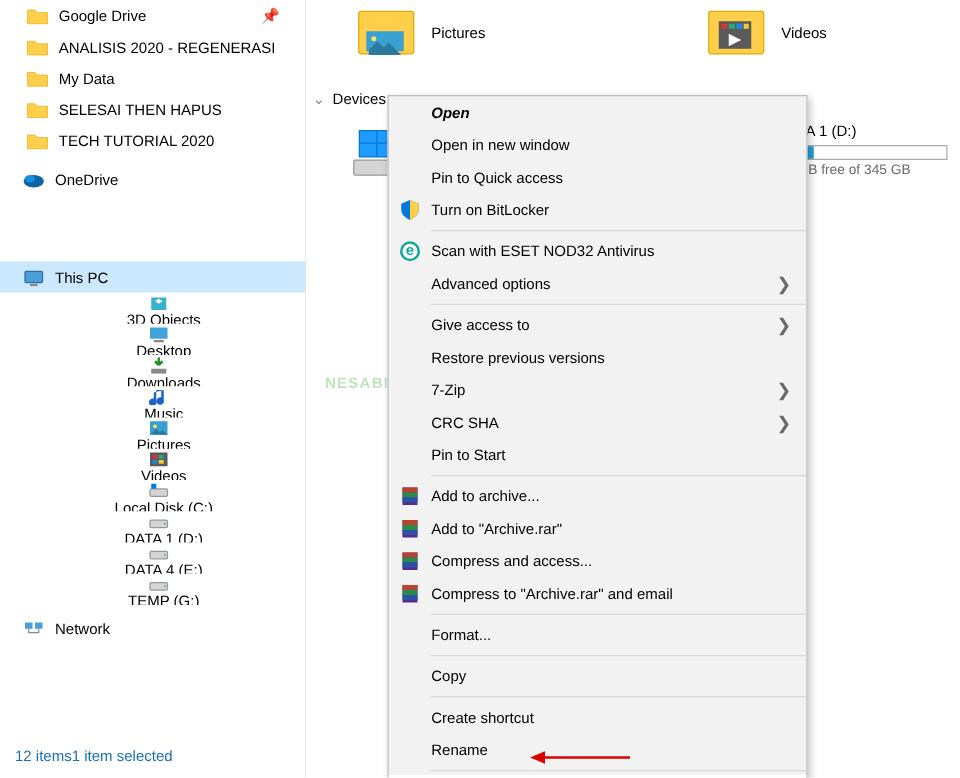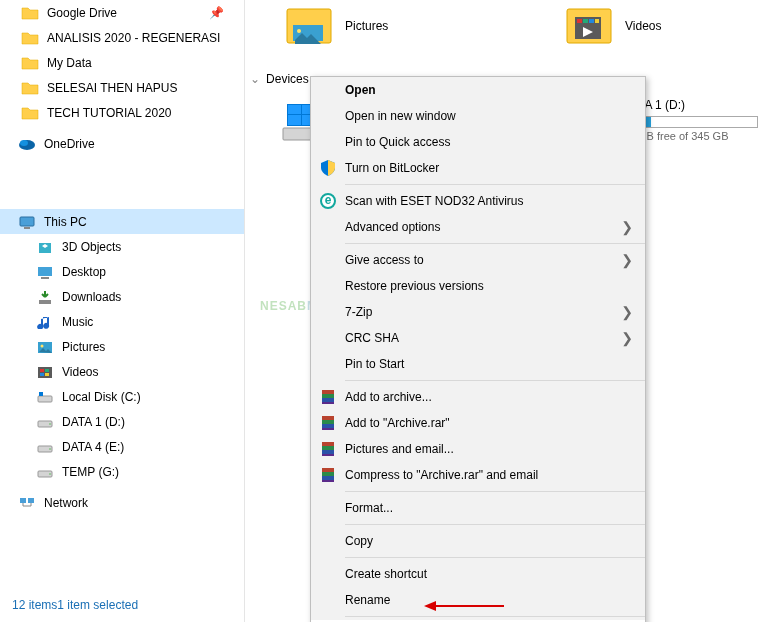--- a/index.html
+++ b/index.html
@@ -3,21 +3,21 @@
 <meta charset="utf-8">
 <style>
 * { margin: 0; padding: 0; box-sizing: border-box; font-family: "Segoe UI", Tahoma, sans-serif; font-size: 12px; }
 body { width: 768px; height: 622px; background: #fff; overflow: hidden; position: relative; }
 
 
 .nav-pane { position: absolute; left: 0; top: 0; width: 245px; height: 100%; background: #fff; border-right: 1px solid #e5e5e5; }
 .nav-item { display: flex; align-items: center; height: 25px; padding-left: 36px; cursor: default; color: #000; white-space: nowrap; overflow: hidden; }
 .nav-item.selected { background: #cce8ff; margin-top: 47px; }
 .nav-item.indent1 { padding-left: 21px; }
-.nav-item.indent2 { padding-left: 36px; }
+.nav-item.indent2 { padding-left: 18px; flex-direction: column; }
 .nav-folder-icon { width: 18px; height: 15px; margin-right: 8px; flex-shrink: 0; }
 .nav-gap { height: 6px; }
 .pin-icon { margin-left: auto; margin-right: 20px; color: #888; }
 
 .status-bar { position: absolute; bottom: 10px; left: 12px; color: #1a6fb5; display: flex; }
 .status-bar span { color: #1a6fb5; }
 
 
 .content { position: absolute; left: 245px; top: 0; right: 0; height: 100%; background: #fff; }
 .folder-row { position: absolute; display: flex; }
@@ -33,21 +33,21 @@
 .drive-icon-big { width: 46px; height: 46px; margin-right: 10px; }
 .drive-info { max-width: 130px; }
 .drive-sub { color:#6a6a6a; font-size:11px; padding-top:2px;}
 
 
 .context-menu { position: absolute; left: 310px; top: 76px; width: 336px; background: #f2f2f2; border: 1px solid #bfbfbf; box-shadow: 2px 2px 6px rgba(0,0,0,0.25); }
 .cm-item { display: flex; align-items: center; height: 26px; padding-left: 34px; padding-right: 12px; cursor: default; position: relative; }
 .cm-sep { height: 1px; background: #d8d8d8; margin: 3px 0 3px 34px; }
 .cm-icon { position: absolute; left: 8px; width: 18px; height: 18px; display: flex; align-items: center; justify-content: center; }
 .cm-arrow { margin-left: auto; color: #6a6a6a; font-size: 14px; }
-.cm-bold { font-weight: 600; }
+.cm-bold { font-weight: 600; font-style: italic; }
 .cm-item.highlighted { background: #fff; }
 
 
 .red-arrow { position: absolute; left: 424px; top: 599px; width: 80px; height: 14px; pointer-events: none; }
 
 
 .watermark { position: absolute; left: 260px; top: 286px; font-size: 26px; font-weight: 700; letter-spacing: 1px; color: rgba(130,185,200,0.45); pointer-events: none; }
 .watermark .g { color: rgba(120,190,110,0.45); }
 
 
@@ -378,21 +378,21 @@
         </svg>
       </span>
       <span>Add to "Archive.rar"</span>
     </div>
   <div class="cm-item">
       <span class="cm-icon">
         <svg width="18" height="18">
           <use href="#i-rar"></use>
         </svg>
       </span>
-      <span>Pictures and email...</span>
+      <span>Compress and access...</span>
     </div>
   <div class="cm-item">
       <span class="cm-icon">
         <svg width="18" height="18">
           <use href="#i-rar"></use>
         </svg>
       </span>
       <span>Compress to "Archive.rar" and email</span>
     </div>
   <div class="cm-sep"></div>

